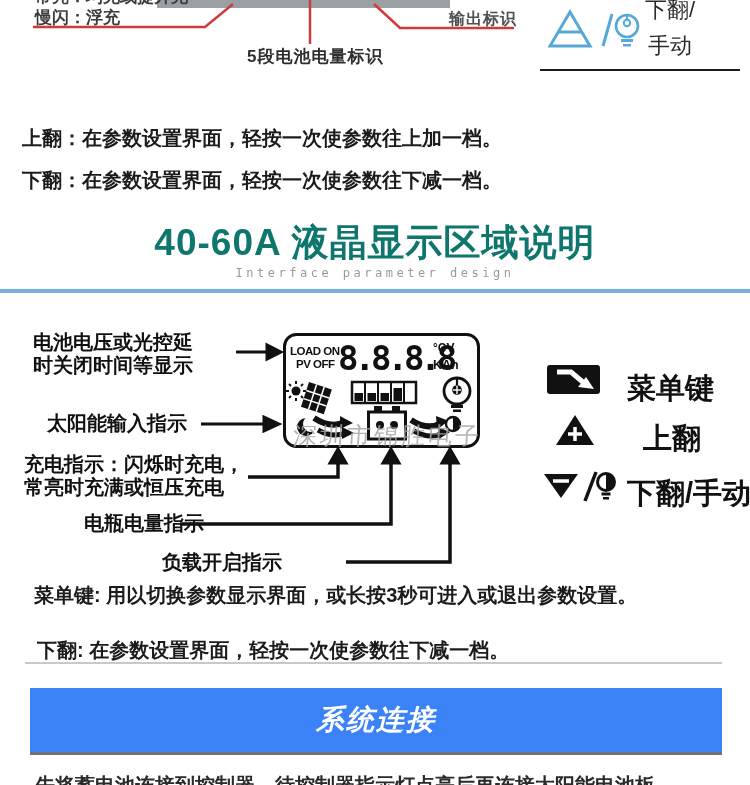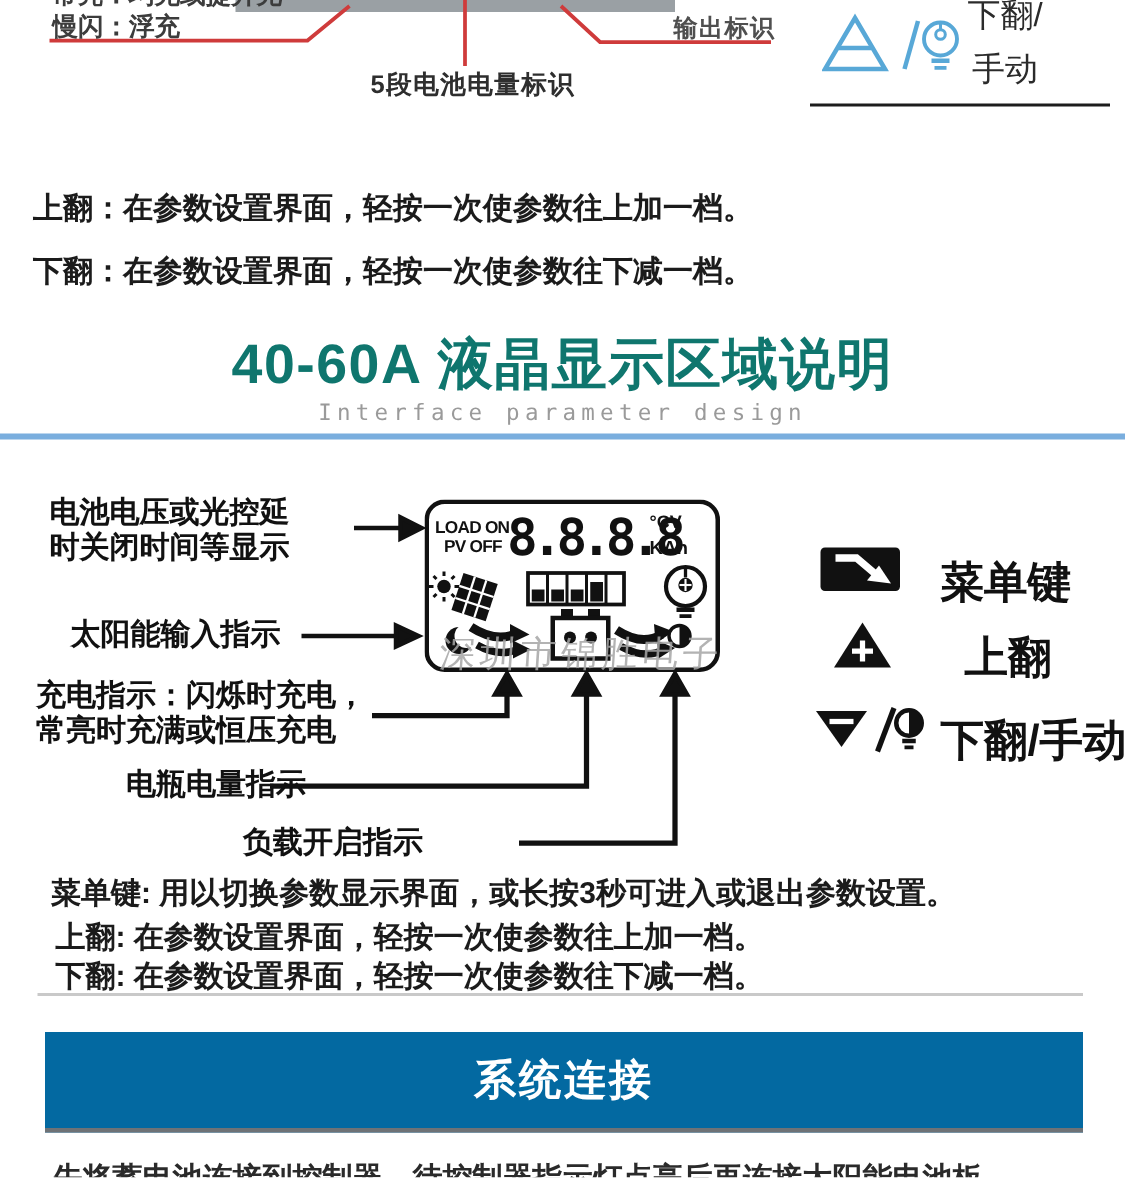--- a/index.html
+++ b/index.html
@@ -15,41 +15,41 @@
   .down-man1{left:645px;top:-5px;font-size:22px;color:#2b2b2b;white-space:nowrap;}
   .down-man2{left:648px;top:31px;font-size:22px;color:#2b2b2b;white-space:nowrap;}
   .hr-dark{left:540px;top:69px;width:200px;height:2px;background:#1c1c1c;}
   
   .intro1{left:22px;top:83px;font-size:20px;font-weight:bold;white-space:nowrap;}
   .intro2{left:22px;top:125px;font-size:20px;font-weight:bold;white-space:nowrap;}
   .intro3{left:22px;top:167px;font-size:20px;font-weight:bold;white-space:nowrap;}
   
   .title{left:0;top:218px;width:750px;text-align:center;font-size:37px;font-weight:bold;
          color:#0f766e;letter-spacing:1px;}
-  .subtitle{left:0;top:266px;width:750px;text-align:center;font-size:15px;color:#9a9a9a;
+  .subtitle{left:0;top:266px;width:750px;text-align:center;font-size:12px;color:#9a9a9a;
             letter-spacing:3.5px;font-family:"DejaVu Sans Mono",monospace;}
   .blue-line{left:0;top:289px;width:750px;height:4px;background:#7aaede;}
   
   .lbl{font-size:20px;font-weight:bold;color:#111;line-height:23px;white-space:nowrap;}
   .lbl-batt-volt{left:33px;top:331px;}
   .lbl-solar{left:47px;top:412px;}
   .lbl-charge{left:24px;top:453px;}
   .lbl-level{left:84px;top:512px;}
   .lbl-load{left:162px;top:551px;}
   .watermark{left:293px;top:420px;font-size:24px;color:#a6a6a6;letter-spacing:3px;
              opacity:.85;white-space:nowrap;transform:skewX(-4deg);}
   .legend-label{font-size:29px;font-weight:bold;color:#111;white-space:nowrap;}
   .leg1{left:627px;top:369px;} .leg2{left:643px;top:419px;} .leg3{left:627px;top:474px;}
   
   .kd1{left:34px;top:582px;font-size:20px;font-weight:bold;white-space:nowrap;}
   .kd2{left:37px;top:611px;font-size:20px;font-weight:bold;white-space:nowrap;}
   .kd3{left:37px;top:637px;font-size:20px;font-weight:bold;white-space:nowrap;}
   .divider{left:25px;top:662px;width:697px;height:2px;background:#c9c9c9;}
-  .banner{left:30px;top:688px;width:692px;height:64px;background:#0369a1;
-          border-bottom:3px solid #6e7276;display:flex;align-items:center;justify-content:center;}
+  .banner{left:30px;top:688px;width:692px;height:64px;background:#3b82f6;
+          border-bottom:3px solid #6e7276;display:flex;align-items:center;justify-content:center;font-style:italic;}
   .banner-text{color:#ffffff;font-size:28px;font-weight:bold;letter-spacing:2px;}
   .footer-cut{left:35px;top:772px;font-size:20px;font-weight:bold;color:#2a2a2a;white-space:nowrap;}
   svg{display:block;}
 </style>
 </head>
 <body>
 
 <div id="page">
 
   <div class="abs gray-bar"></div>
@@ -225,21 +225,20 @@
     <g>
       <circle cx="64" cy="12" r="8.5" fill="none" stroke="#111" stroke-width="3"></circle>
       <path d="M64,3.5 A8.5,8.5 0 0 1 64,20.5 Z" fill="#111"></path>
       <rect x="59.5" y="22.5" width="9" height="3" fill="#111"></rect>
       <rect x="61" y="27" width="6" height="2.5" fill="#111"></rect>
     </g>
   </svg>
   <div class="abs legend-label leg3">下翻/手动</div>
 
   <div class="abs kd1">菜单键: 用以切换参数显示界面，或长按3秒可进入或退出参数设置。</div>
-  <div class="abs kd2">上翻: 在参数设置界面，轻按一次使参数往上加一档。</div>
   <div class="abs kd3">下翻: 在参数设置界面，轻按一次使参数往下减一档。</div>
   <div class="abs divider"></div>
 
   <div class="abs banner">
     <span class="banner-text">系统连接</span>
   </div>
 
   <div class="abs footer-cut">先将蓄电池连接到控制器，待控制器指示灯点亮后再连接太阳能电池板。</div>
 
 </div>

